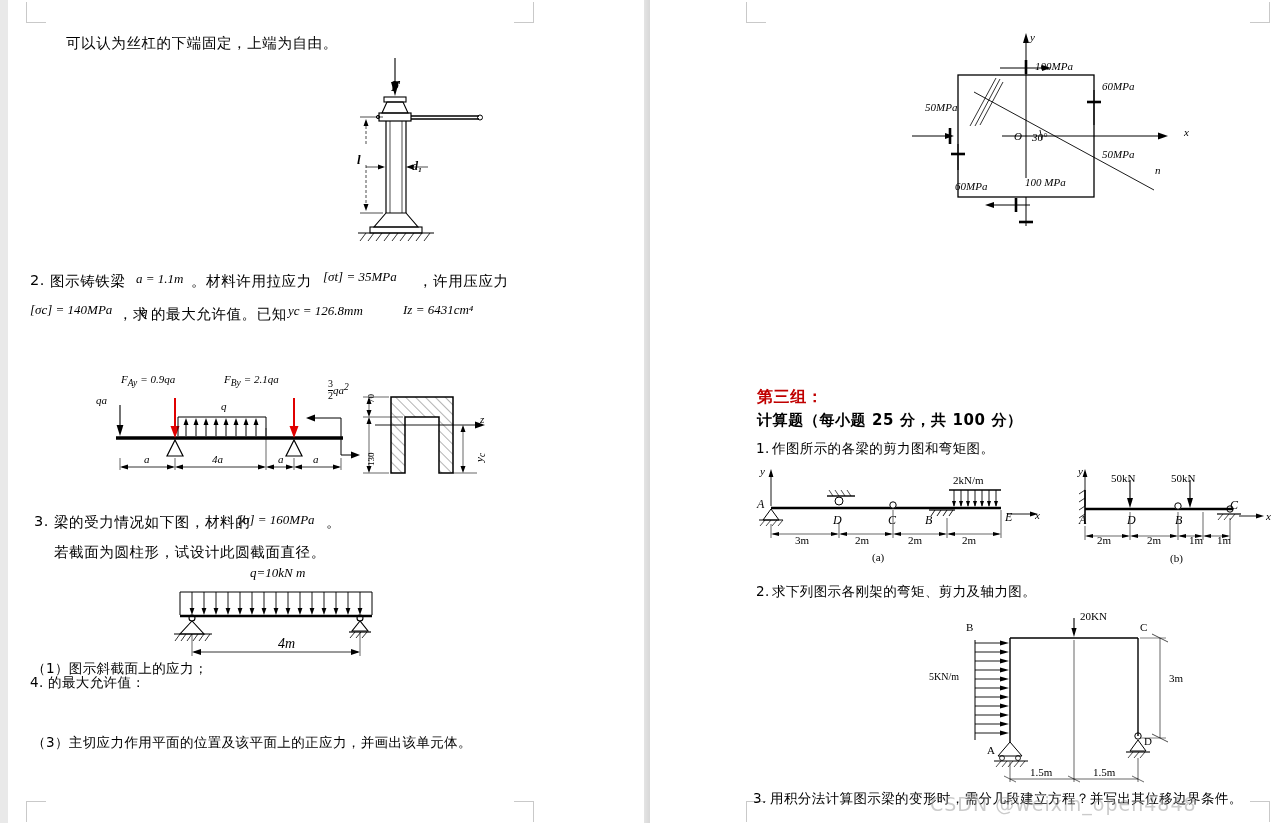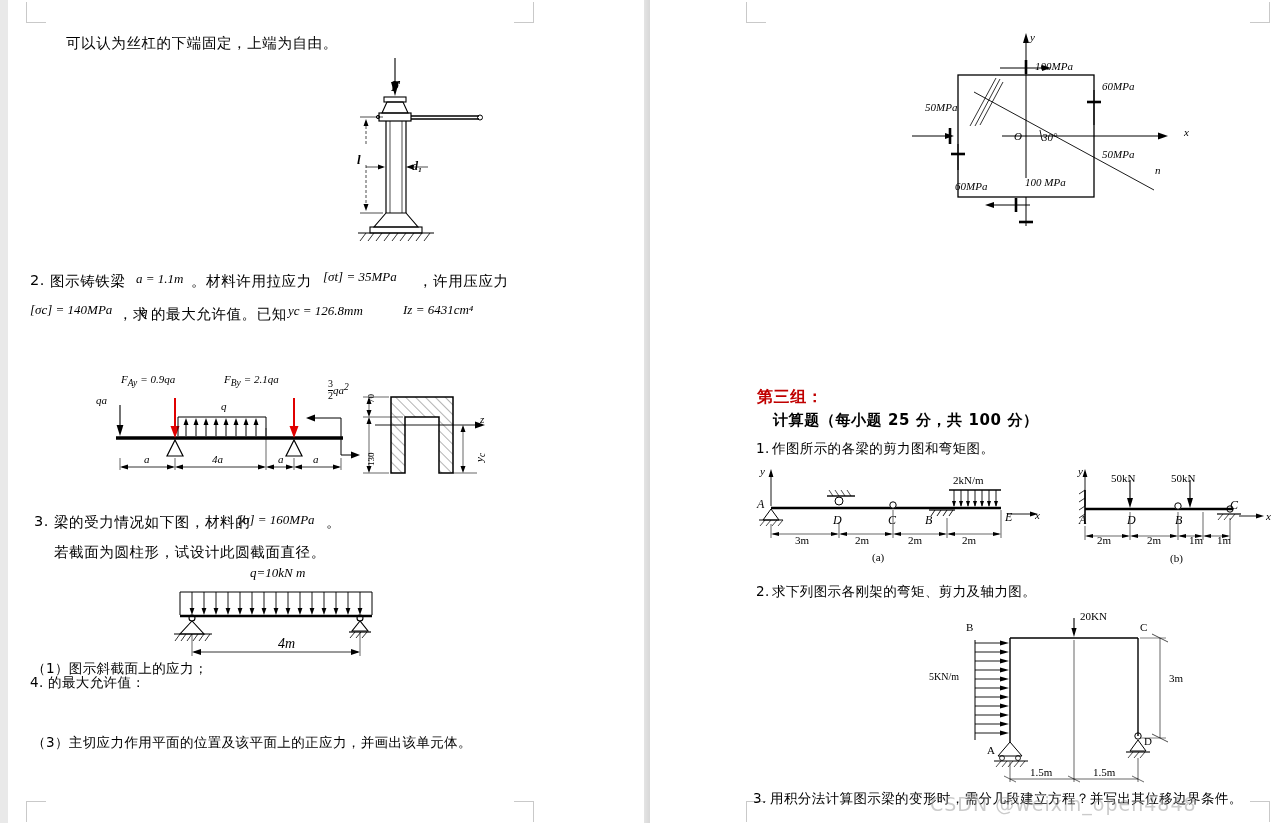--- a/index.html
+++ b/index.html
@@ -401,31 +401,31 @@
     <line x1="126" y1="168" x2="126" y2="182" stroke="#000" stroke-width="2.6"></line>
 
     <line x1="136" y1="167" x2="136" y2="196" stroke="#000" stroke-width="1"></line>
     <line x1="129" y1="192" x2="143" y2="192" stroke="#000" stroke-width="2.6"></line>
 
     <line x1="150" y1="100" x2="152" y2="110" stroke="#000" stroke-width=".9"></line>
   </svg>
   <div class="txt lbl" style="left:380px;top:31px">y</div>
   <div class="txt lbl" style="left:534px;top:126px">x</div>
   <div class="txt lbl" style="left:364px;top:130px">O</div>
-  <div class="txt lbl" style="left:392px;top:131px">30°</div>
+  <div class="txt lbl" style="left:382px;top:131px">30°</div>
   <div class="txt lbl" style="left:505px;top:164px">n</div>
   <div class="txt lbl" style="left:385px;top:60px">100MPa</div>
   <div class="txt lbl" style="left:452px;top:80px">60MPa</div>
   <div class="txt lbl" style="left:452px;top:148px">50MPa</div>
   <div class="txt lbl" style="left:275px;top:101px">50MPa</div>
   <div class="txt lbl" style="left:305px;top:180px">60MPa</div>
   <div class="txt lbl" style="left:375px;top:176px">100 MPa</div>
 
   <div class="txt cn red" style="left:107px;top:387px;font-size:16px">第三组：</div>
-  <div class="txt cn bold" style="left:123px;top:411px;font-size:15px">计算题（每小题 25 分，共 100 分）</div>
+  <div class="txt cn bold" style="left:107px;top:411px;font-size:15px">计算题（每小题 25 分，共 100 分）</div>
   <div class="txt cnsm" style="left:106px;top:440px">1.</div>
   <div class="txt cnsm" style="left:122px;top:440px">作图所示的各梁的剪力图和弯矩图。</div>
 
   <svg style="left:105px;top:468px" width="300" height="90">
 
     <line x1="16" y1="4" x2="16" y2="38" stroke="#000" stroke-width=".9"></line>
     <polygon points="16,1 13.6,9 18.4,9" fill="#000"></polygon>
 
     <line x1="16" y1="40" x2="246" y2="40" stroke="#000" stroke-width="2.6"></line>
 

